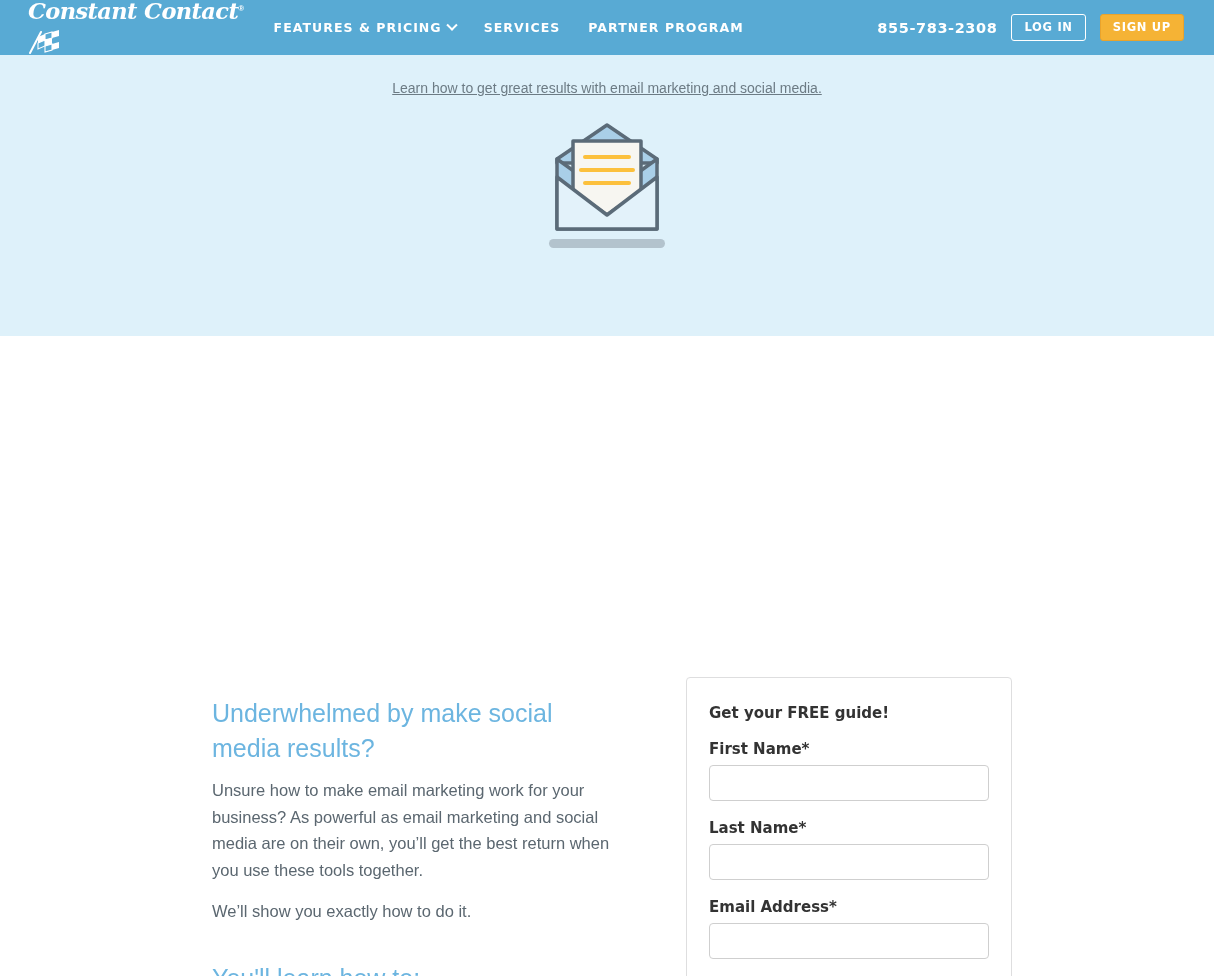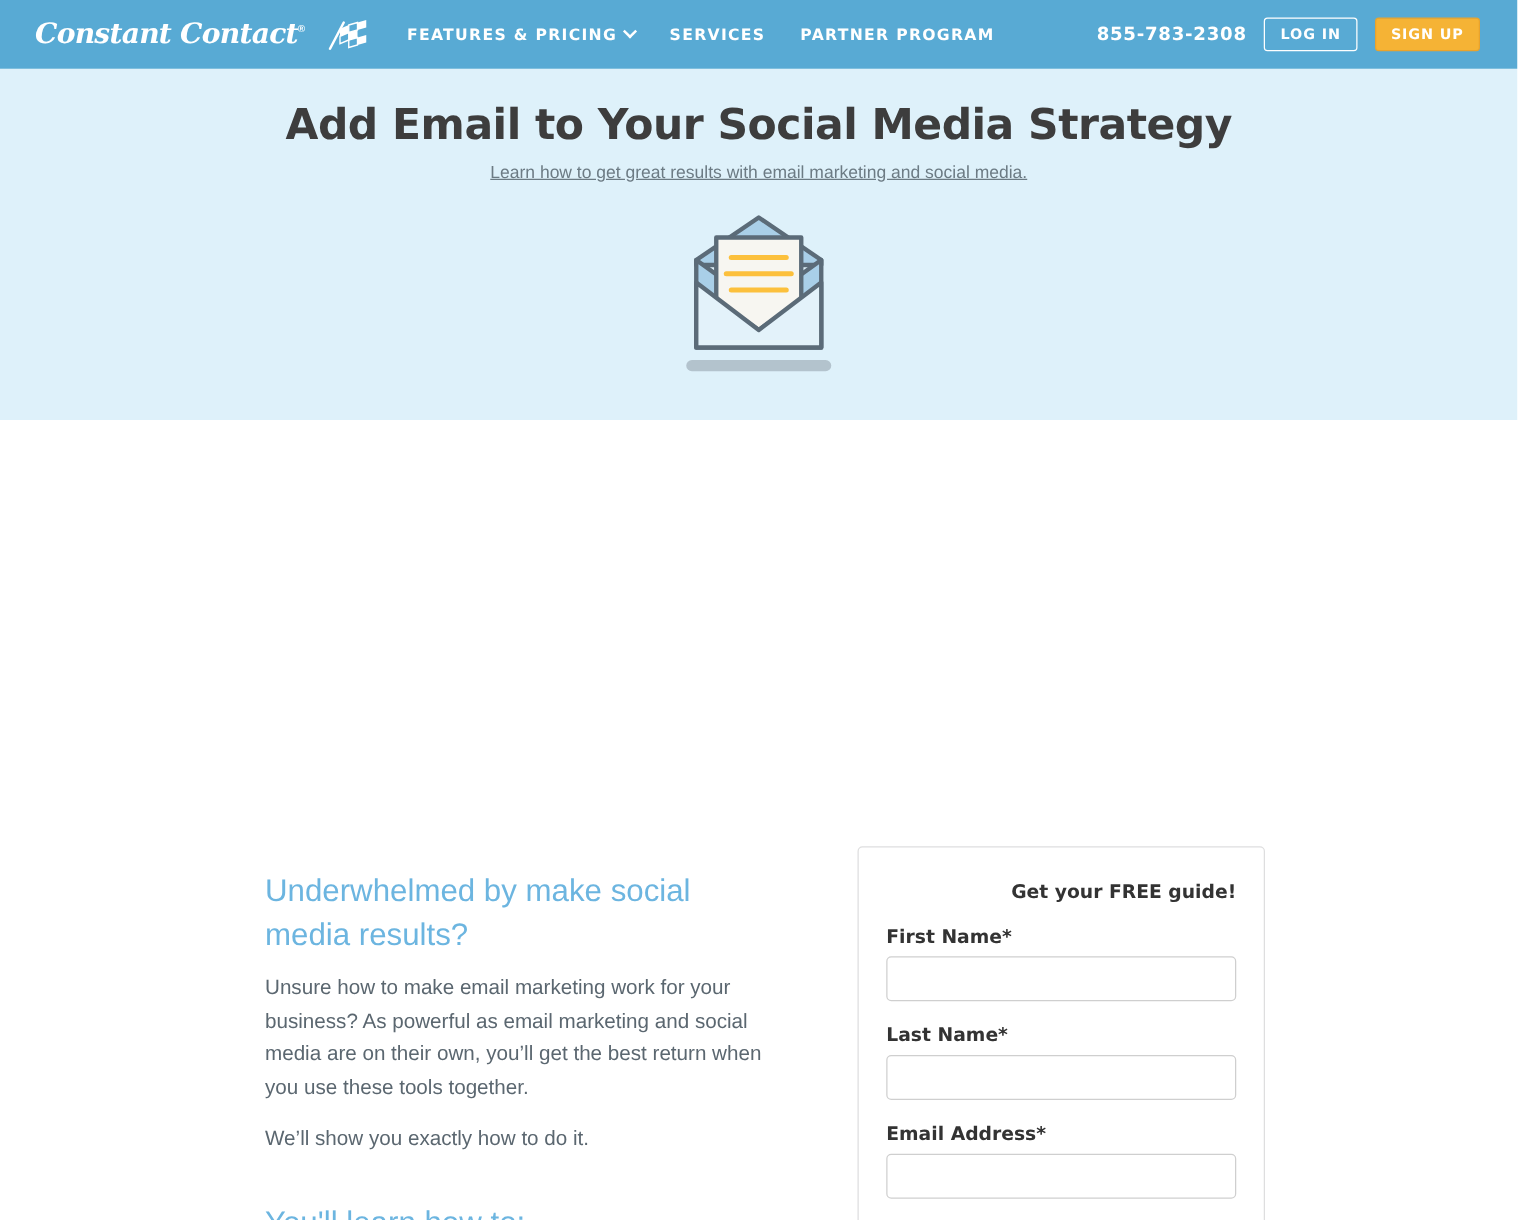--- a/index.html
+++ b/index.html
@@ -20,24 +20,24 @@
   .site-header {
     height: 55px;
     background: #58aad4;
     display: flex;
     align-items: center;
     padding: 0 30px 0 28px;
     position: relative;
   }
   .brand {
     display: flex;
-    align-items: center;
-    gap: 18px;
+    gap: 7px;
     margin-right: 30px;
     cursor: pointer;
+    flex-direction: column;
   }
   .brand-wordmark {
     color: #ffffff;
     font-family: "DejaVu Serif", serif;
     font-style: italic;
     font-weight: bold;
     font-size: 22.5px;
     letter-spacing: -0.6px;
     white-space: nowrap;
     line-height: 1;
@@ -182,21 +182,21 @@
     left: 686px;
     top: 341px;
     width: 326px;
     height: 592px;
     background: #ffffff;
     border: 1px solid #dededf;
     border-radius: 4px;
     padding: 26px 22px 0 22px;
   }
   .form-title {
-    text-align: right;
+    text-align: left;
     font-family: "DejaVu Sans", sans-serif;
     font-size: 15px;
     font-weight: bold;
     color: #333333;
     margin: 0 0 18px 0;
   }
   .field-label {
     display: block;
     font-family: "DejaVu Sans", sans-serif;
     font-size: 15px;
@@ -259,21 +259,20 @@
   </nav>
 
   <div class="header-right">
     <span class="phone">855-783-2308</span>
     <button class="btn-login">LOG IN</button>
     <button class="btn-signup">SIGN UP</button>
   </div>
 </header>
 
 <section class="hero">
-  <h1 class="hero-title">Add Email to Your Social Media Strategy</h1>
   <p class="hero-sub">Learn how to get great results with email marketing and social media.</p>
   <div class="hero-art">
     <span>
       <svg width="160" height="134" viewBox="0 0 160 134" xmlns="http://www.w3.org/2000/svg">
 
         <path d="M30 42 L80 8 L130 42 L130 46 L30 46 Z" fill="#a9cfe8" stroke="#5b6b78" stroke-width="3.5" stroke-linejoin="round"></path>
 
         <path d="M30 42 L80 78 L130 42 L130 112 L30 112 Z" fill="#a9cfe8" stroke="#5b6b78" stroke-width="3.5" stroke-linejoin="round"></path>
 
         <path d="M46 24 L114 24 L114 74 L80 98 L46 74 Z" fill="#f7f6f1" stroke="#5b6b78" stroke-width="3.5" stroke-linejoin="round"></path>

